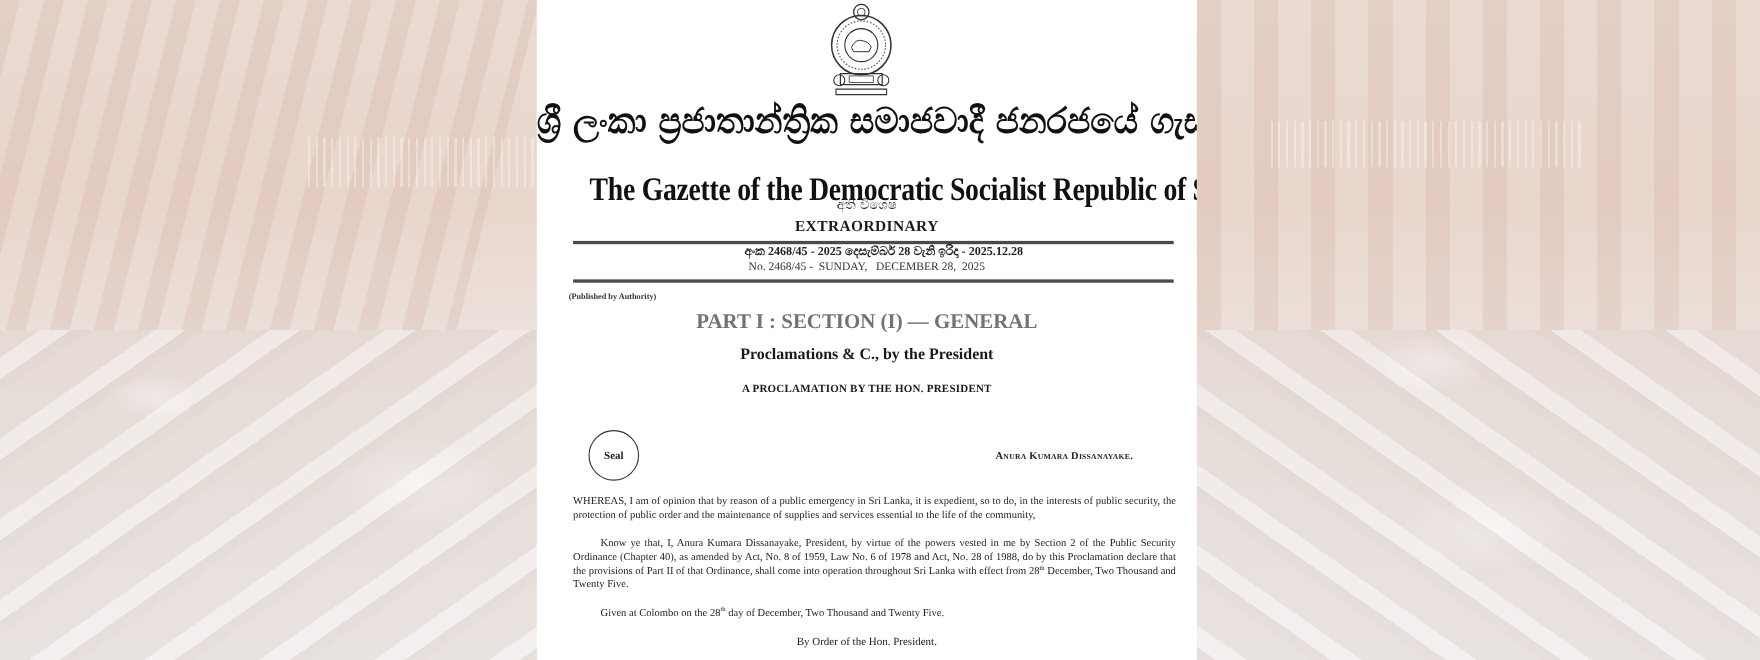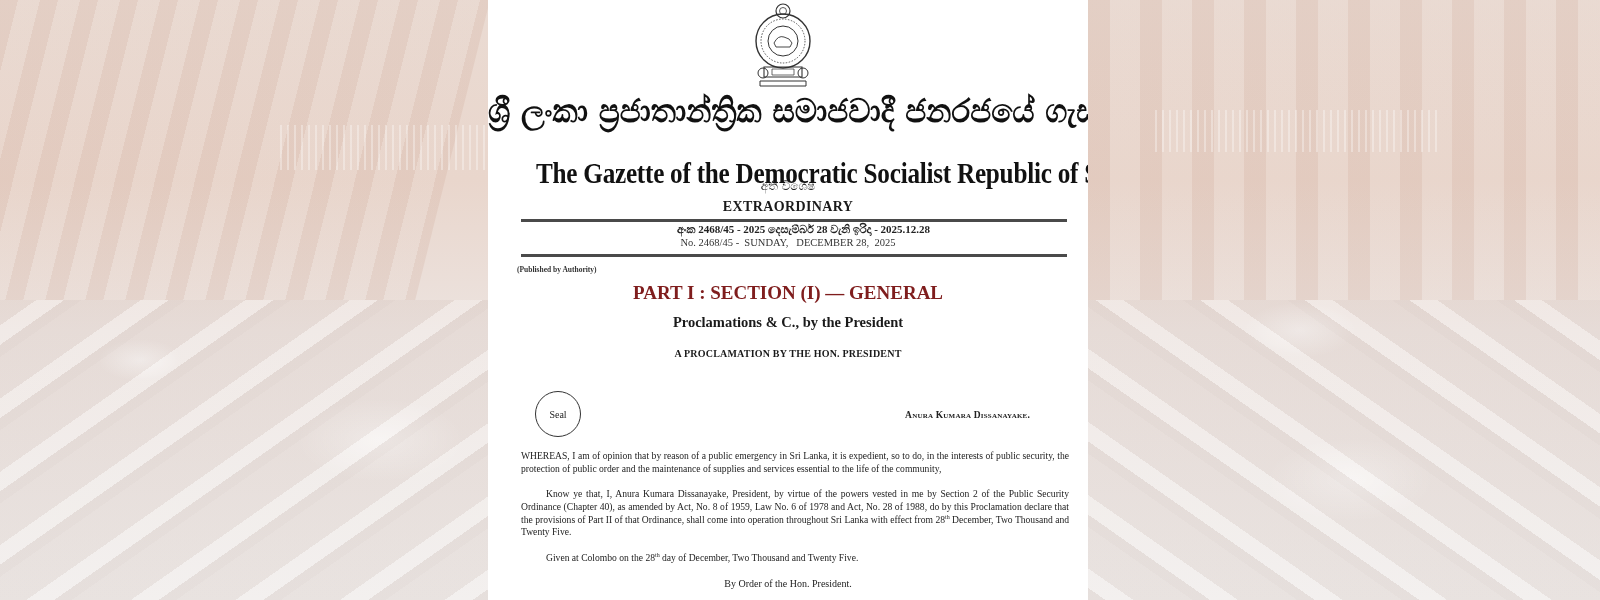--- a/index.html
+++ b/index.html
@@ -183,21 +183,21 @@
       color: #333;
       margin-left: 29px;
     }
     .part-heading {
       position: absolute;
       left: 0; right: 0;
       top: 282px;
       text-align: center;
       font-size: 19px;
       font-weight: bold;
-      color: #7f1d1d;
+      color: #737373;
     }
     .proclamations {
       position: absolute;
       left: 0; right: 0;
       top: 314px;
       text-align: center;
       font-size: 14.5px;
       font-weight: bold;
       color: #1a1a1a;
     }
@@ -216,21 +216,21 @@
       left: 47px;
       top: 391px;
       width: 46px;
       height: 46px;
       border: 1.4px solid #333;
       border-radius: 50%;
       display: flex;
       align-items: center;
       justify-content: center;
       font-size: 10px;
-      font-weight: normal;
+      font-weight: bold;
       color: #222;
       box-sizing: border-box;
     }
     .signatory {
       position: absolute;
       right: 58px;
       top: 410px;
       font-size: 9.5px;
       font-weight: bold;
       font-variant: small-caps;

